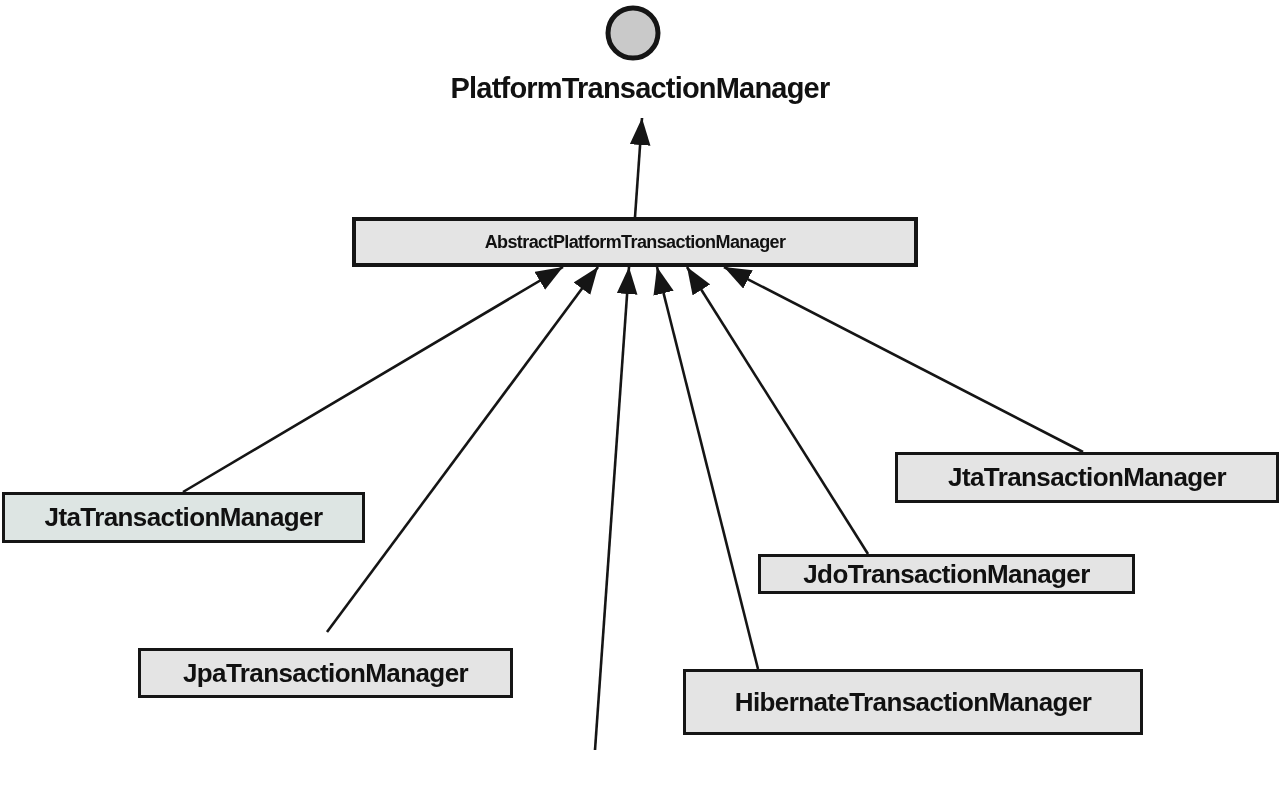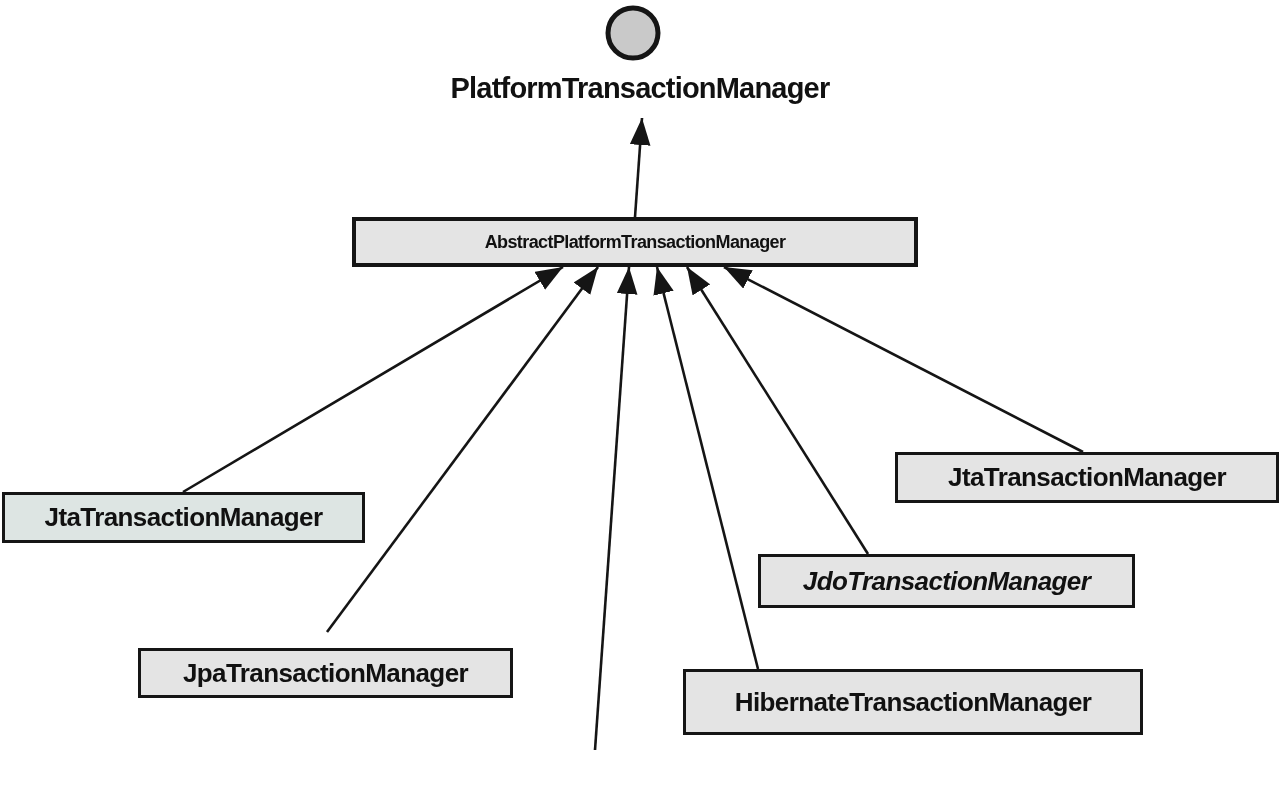--- a/index.html
+++ b/index.html
@@ -30,21 +30,21 @@
     letter-spacing:-0.6px;
     color:#111;
     z-index:1;
     white-space:nowrap;
   }
   #node-abstract{left:352px;top:217px;width:566px;height:50px;border-width:4px;font-size:18px;}
   #node-jta{left:2px;top:492px;width:363px;height:51px;background:var(--jta-fill);}
   #node-jpa{left:138px;top:648px;width:375px;height:50px;}
   #node-datasource{left:218px;top:750px;width:483px;height:50px;}
   #node-hibernate{left:683px;top:669px;width:460px;height:66px;}
-  #node-jdo{left:758px;top:554px;width:377px;height:54px;font-style:italic;}
+  #node-jdo{left:758px;top:554px;width:377px;height:40px;}
   #node-jms{left:895px;top:452px;width:384px;height:51px;}
   #interface-label{
     position:absolute;left:340px;top:72px;width:600px;
     text-align:center;
     font-weight:bold;font-size:29px;letter-spacing:-0.8px;color:#111;
     z-index:1;white-space:nowrap;
   }
 </style>
 </head>
 <body>

